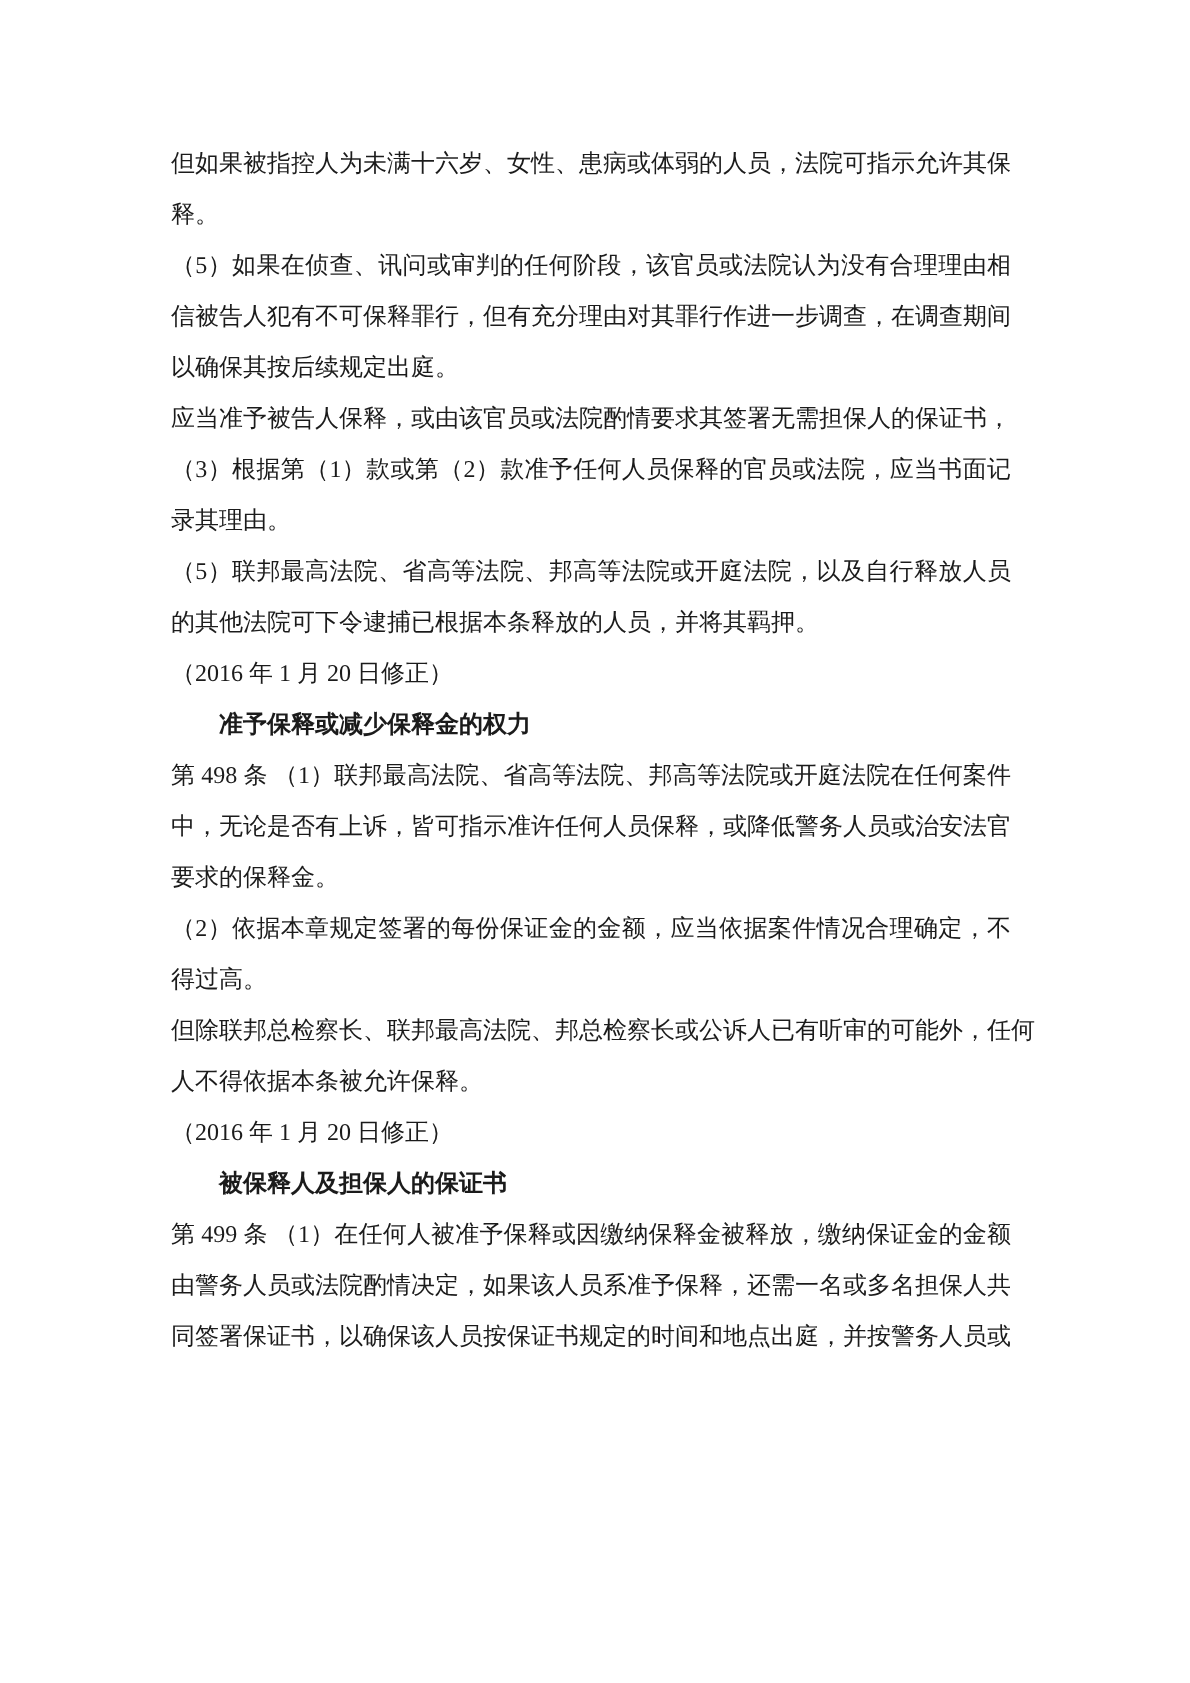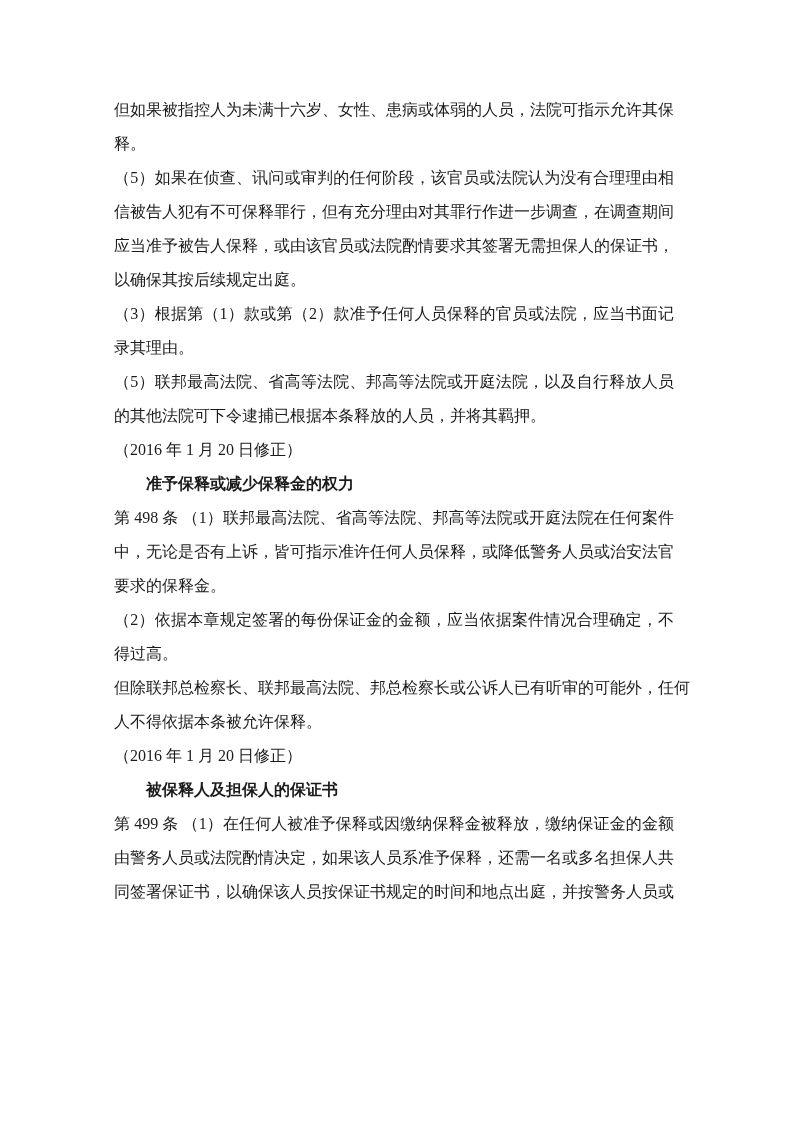--- a/index.html
+++ b/index.html
@@ -56,22 +56,22 @@
 
 <div class="page">
   <main class="text-block">
       <div class="block block-paragraph">
         <div class="line">但如果被指控人为未满十六岁、女性、患病或体弱的人员，法院可指示允许其保</div>
         <div class="line last">释。</div>
       </div>
       <div class="block block-paragraph">
         <div class="line">（5）如果在侦查、讯问或审判的任何阶段，该官员或法院认为没有合理理由相</div>
         <div class="line">信被告人犯有不可保释罪行，但有充分理由对其罪行作进一步调查，在调查期间</div>
+        <div class="line last">以确保其按后续规定出庭。</div>
         <div class="line">应当准予被告人保释，或由该官员或法院酌情要求其签署无需担保人的保证书，</div>
-        <div class="line last">以确保其按后续规定出庭。</div>
       </div>
       <div class="block block-paragraph">
         <div class="line">（3）根据第（1）款或第（2）款准予任何人员保释的官员或法院，应当书面记</div>
         <div class="line last">录其理由。</div>
       </div>
       <div class="block block-paragraph">
         <div class="line">（5）联邦最高法院、省高等法院、邦高等法院或开庭法院，以及自行释放人员</div>
         <div class="line last">的其他法院可下令逮捕已根据本条释放的人员，并将其羁押。</div>
       </div>
       <div class="block block-amendment">

